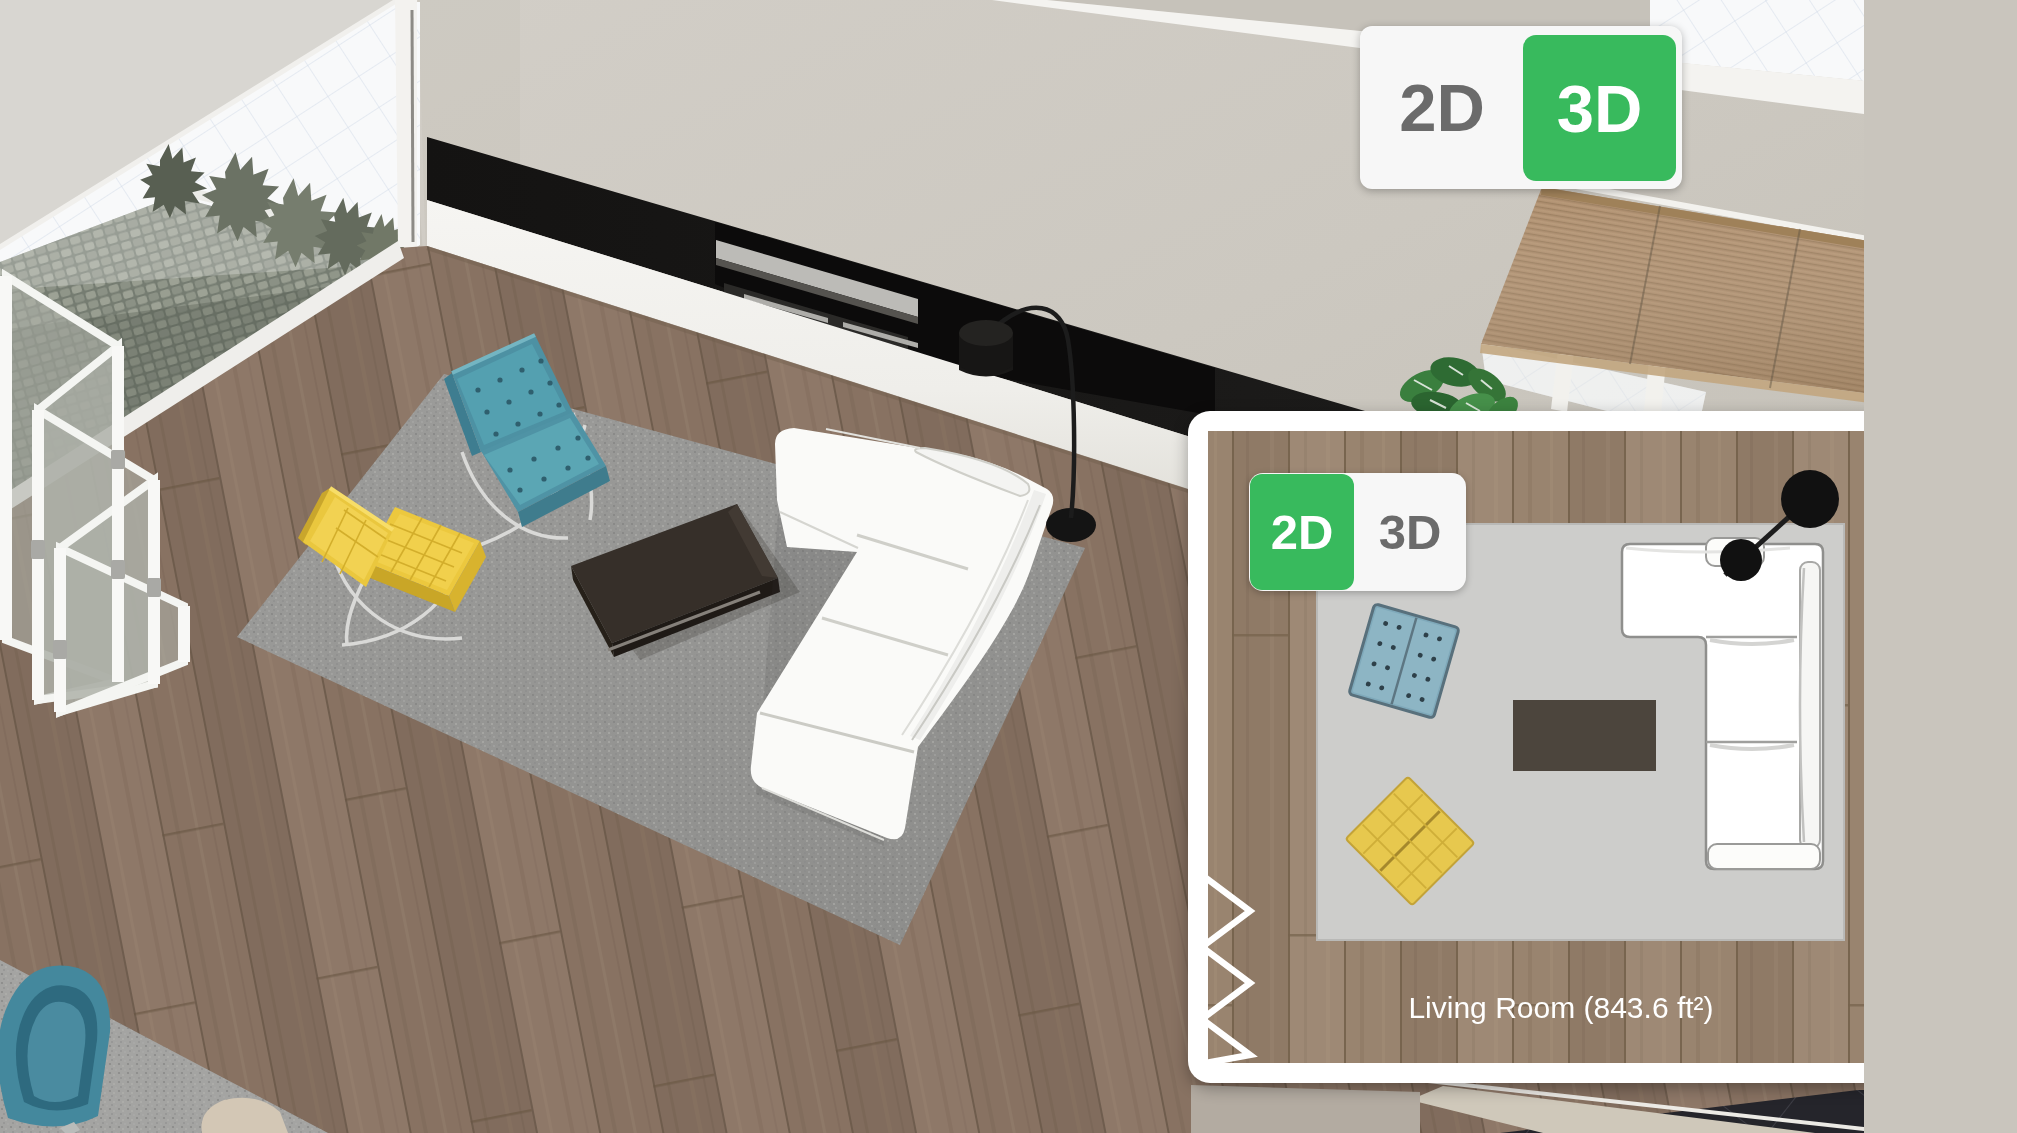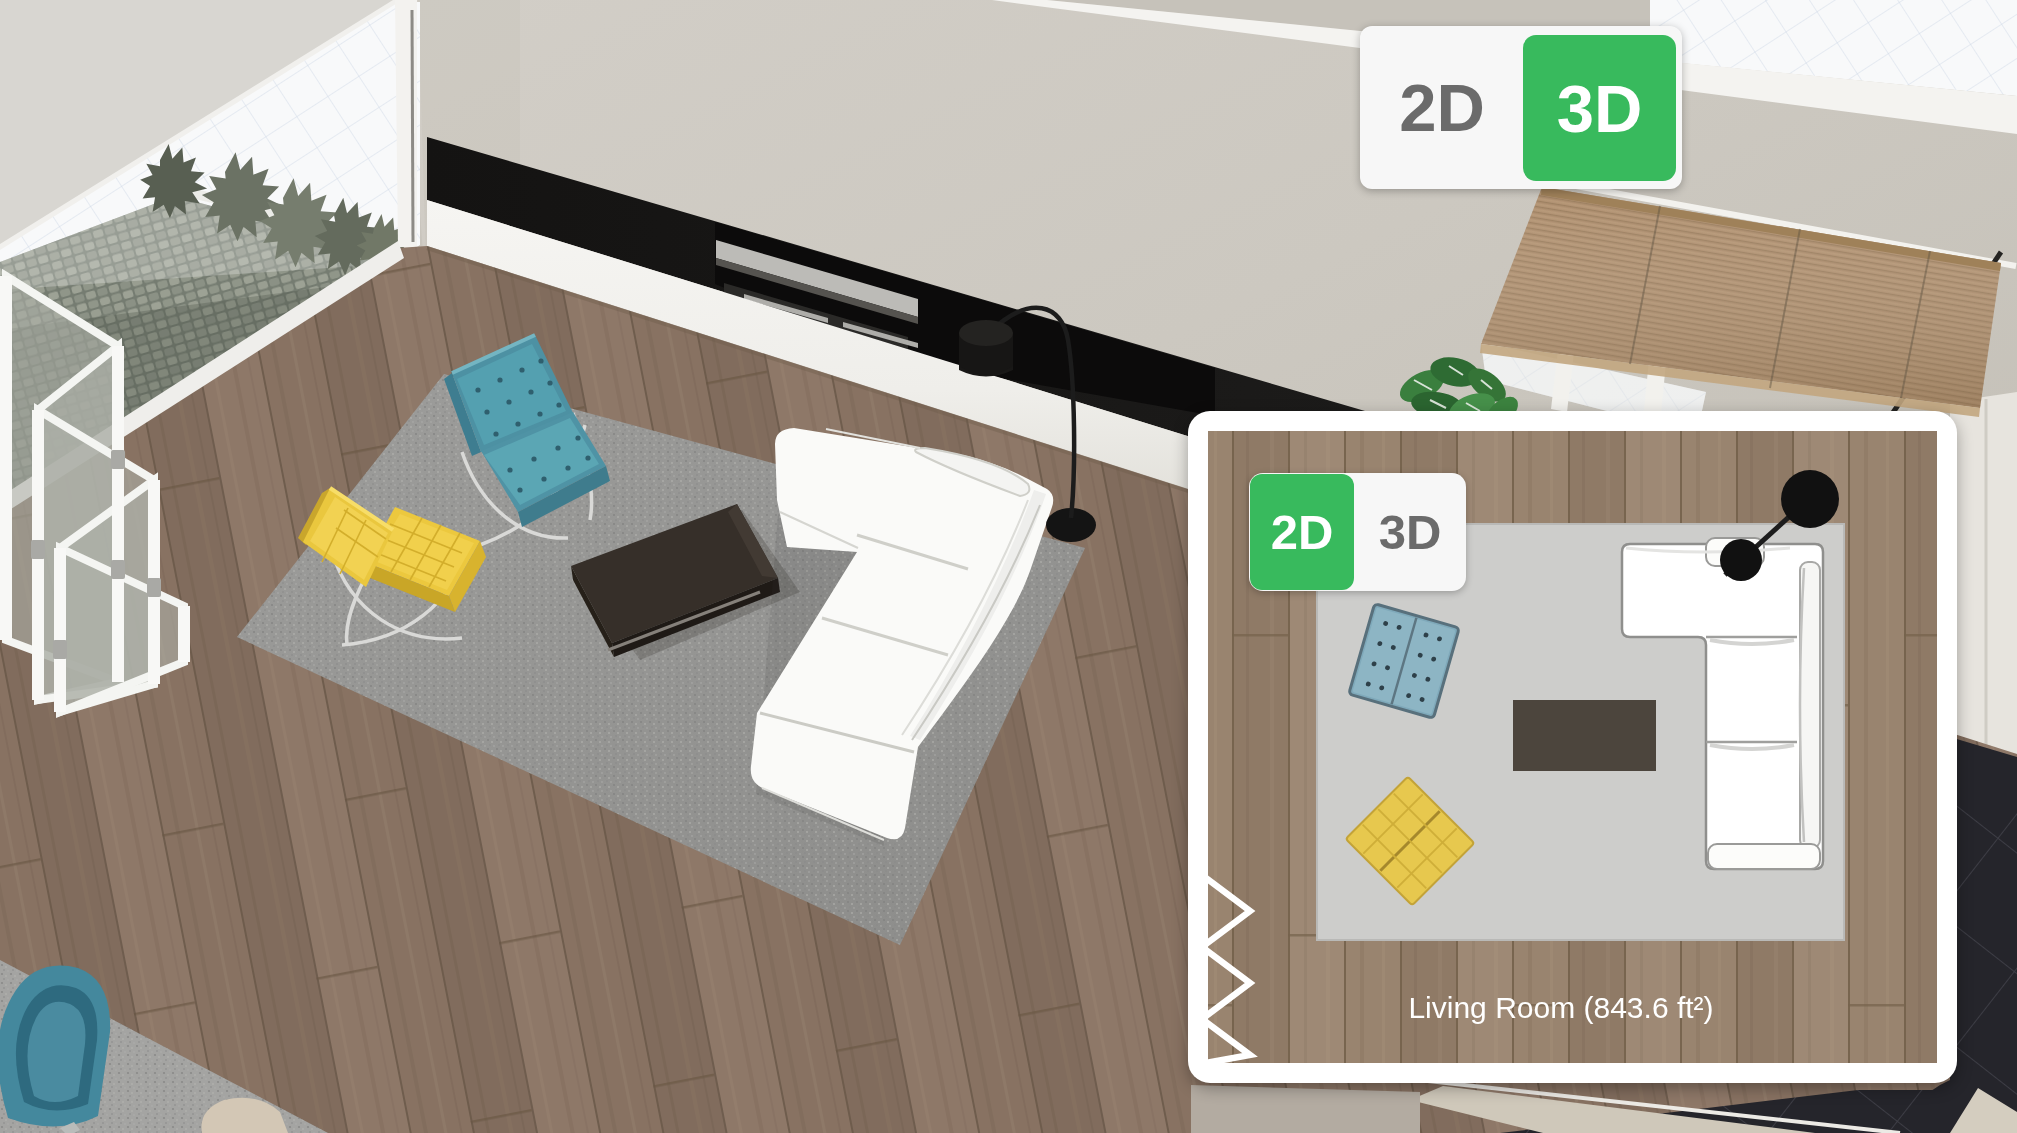--- a/index.html
+++ b/index.html
@@ -1,16 +1,16 @@
 <!DOCTYPE html>
 <html><head>
 <meta charset="utf-8">
 <style>
   html,body{margin:0;padding:0;width:2017px;height:1133px;overflow:hidden;background:#c9c5bd;font-family:"Liberation Sans",sans-serif;}
-  #stage{position:relative;width:2017px;height:1133px;overflow:hidden;}
+  #stage{position:relative;width:1864px;height:1133px;overflow:hidden;}
   #scene{position:absolute;left:0;top:0;}
   .toggle{position:absolute;left:1360px;top:26px;width:322px;height:163px;background:#f7f7f7;border-radius:12px;box-shadow:0 2px 8px rgba(0,0,0,.28);}
   .toggle .lab2d{position:absolute;left:0;top:0;width:164px;height:163px;display:flex;align-items:center;justify-content:center;color:#6b6b6b;font-size:67px;font-weight:600;}
   .toggle .btn3d{position:absolute;left:163px;top:9px;width:153px;height:146px;background:#38ba5d;border-radius:13px;display:flex;align-items:center;justify-content:center;color:#fff;font-size:67px;font-weight:600;}
   .panel{position:absolute;left:1188px;top:411px;width:769px;height:672px;background:#fff;border-radius:22px;box-shadow:0 5px 16px rgba(0,0,0,.32);}
   .panel svg{position:absolute;left:20px;top:20px;}
   .ptoggle{position:absolute;left:61px;top:62px;width:217px;height:118px;background:#f7f7f7;border-radius:14px;box-shadow:0 2px 7px rgba(0,0,0,.25);}
   .ptoggle .btn2d{position:absolute;left:1px;top:1px;width:104px;height:116px;background:#38ba5d;border-radius:12px;display:flex;align-items:center;justify-content:center;color:#fff;font-size:49px;font-weight:600;}
   .ptoggle .lab3d{position:absolute;left:105px;top:0;width:112px;height:118px;display:flex;align-items:center;justify-content:center;color:#6b6b6b;font-size:49px;font-weight:600;}
 </style>

